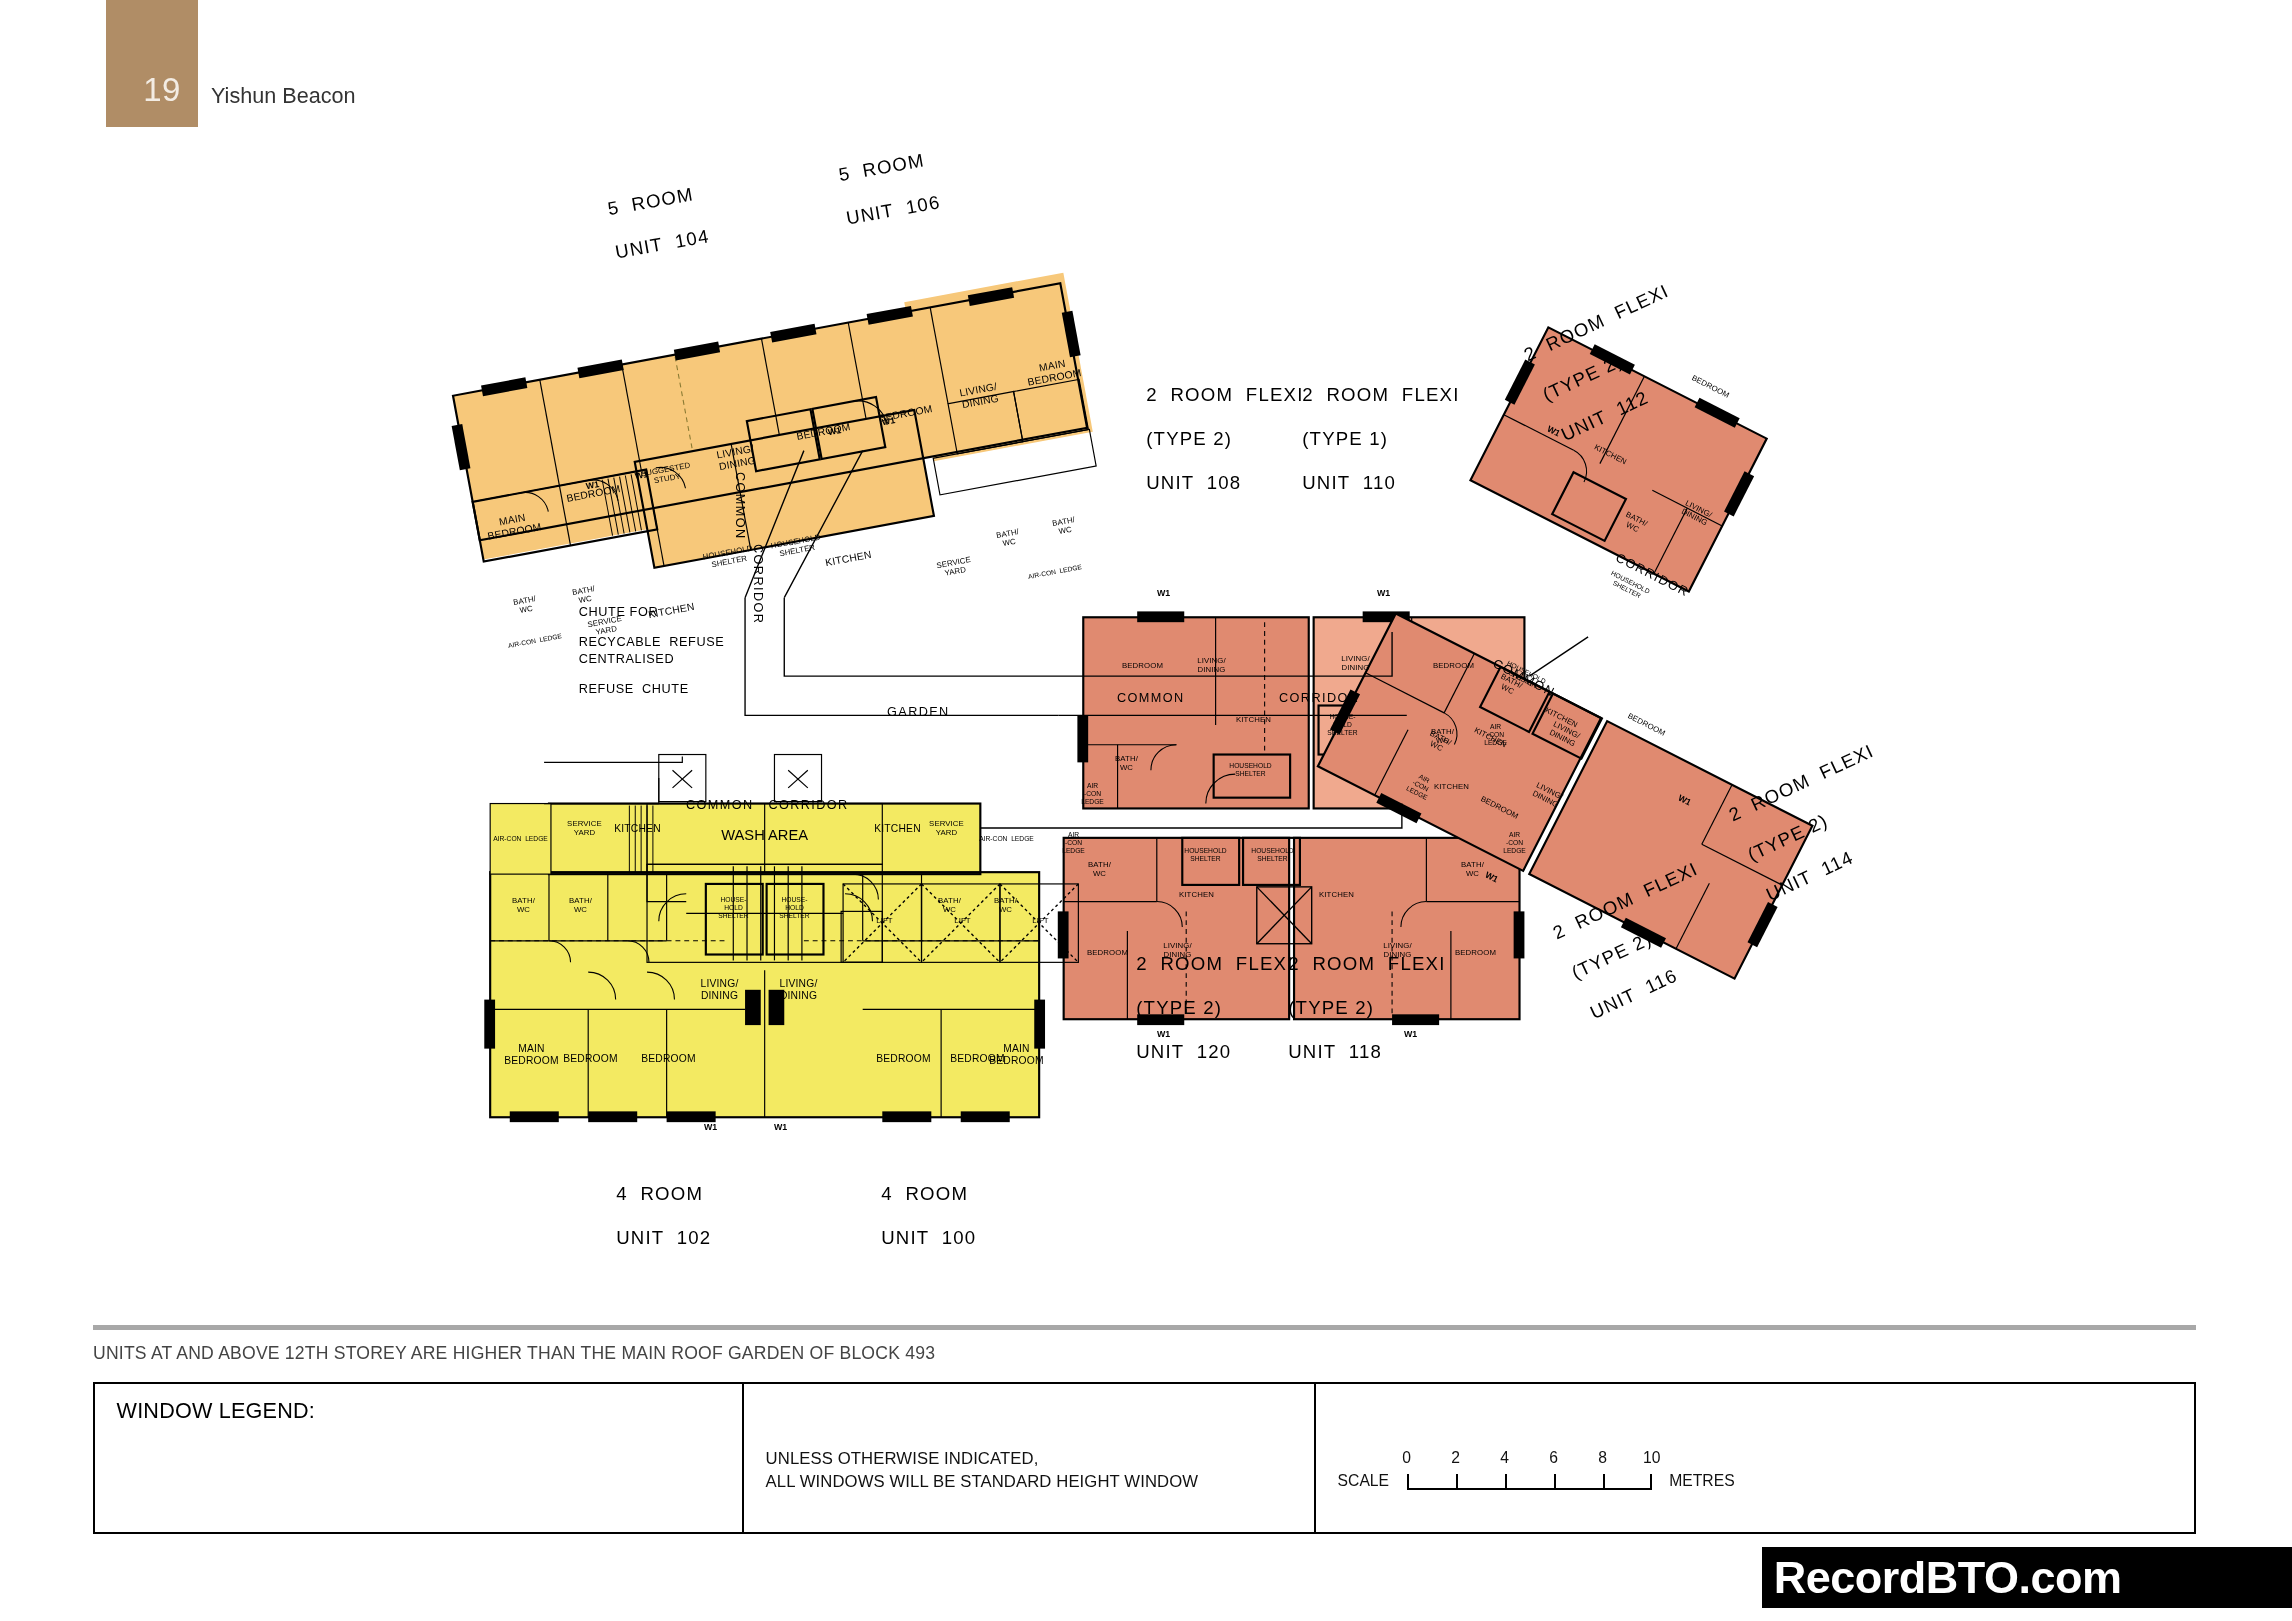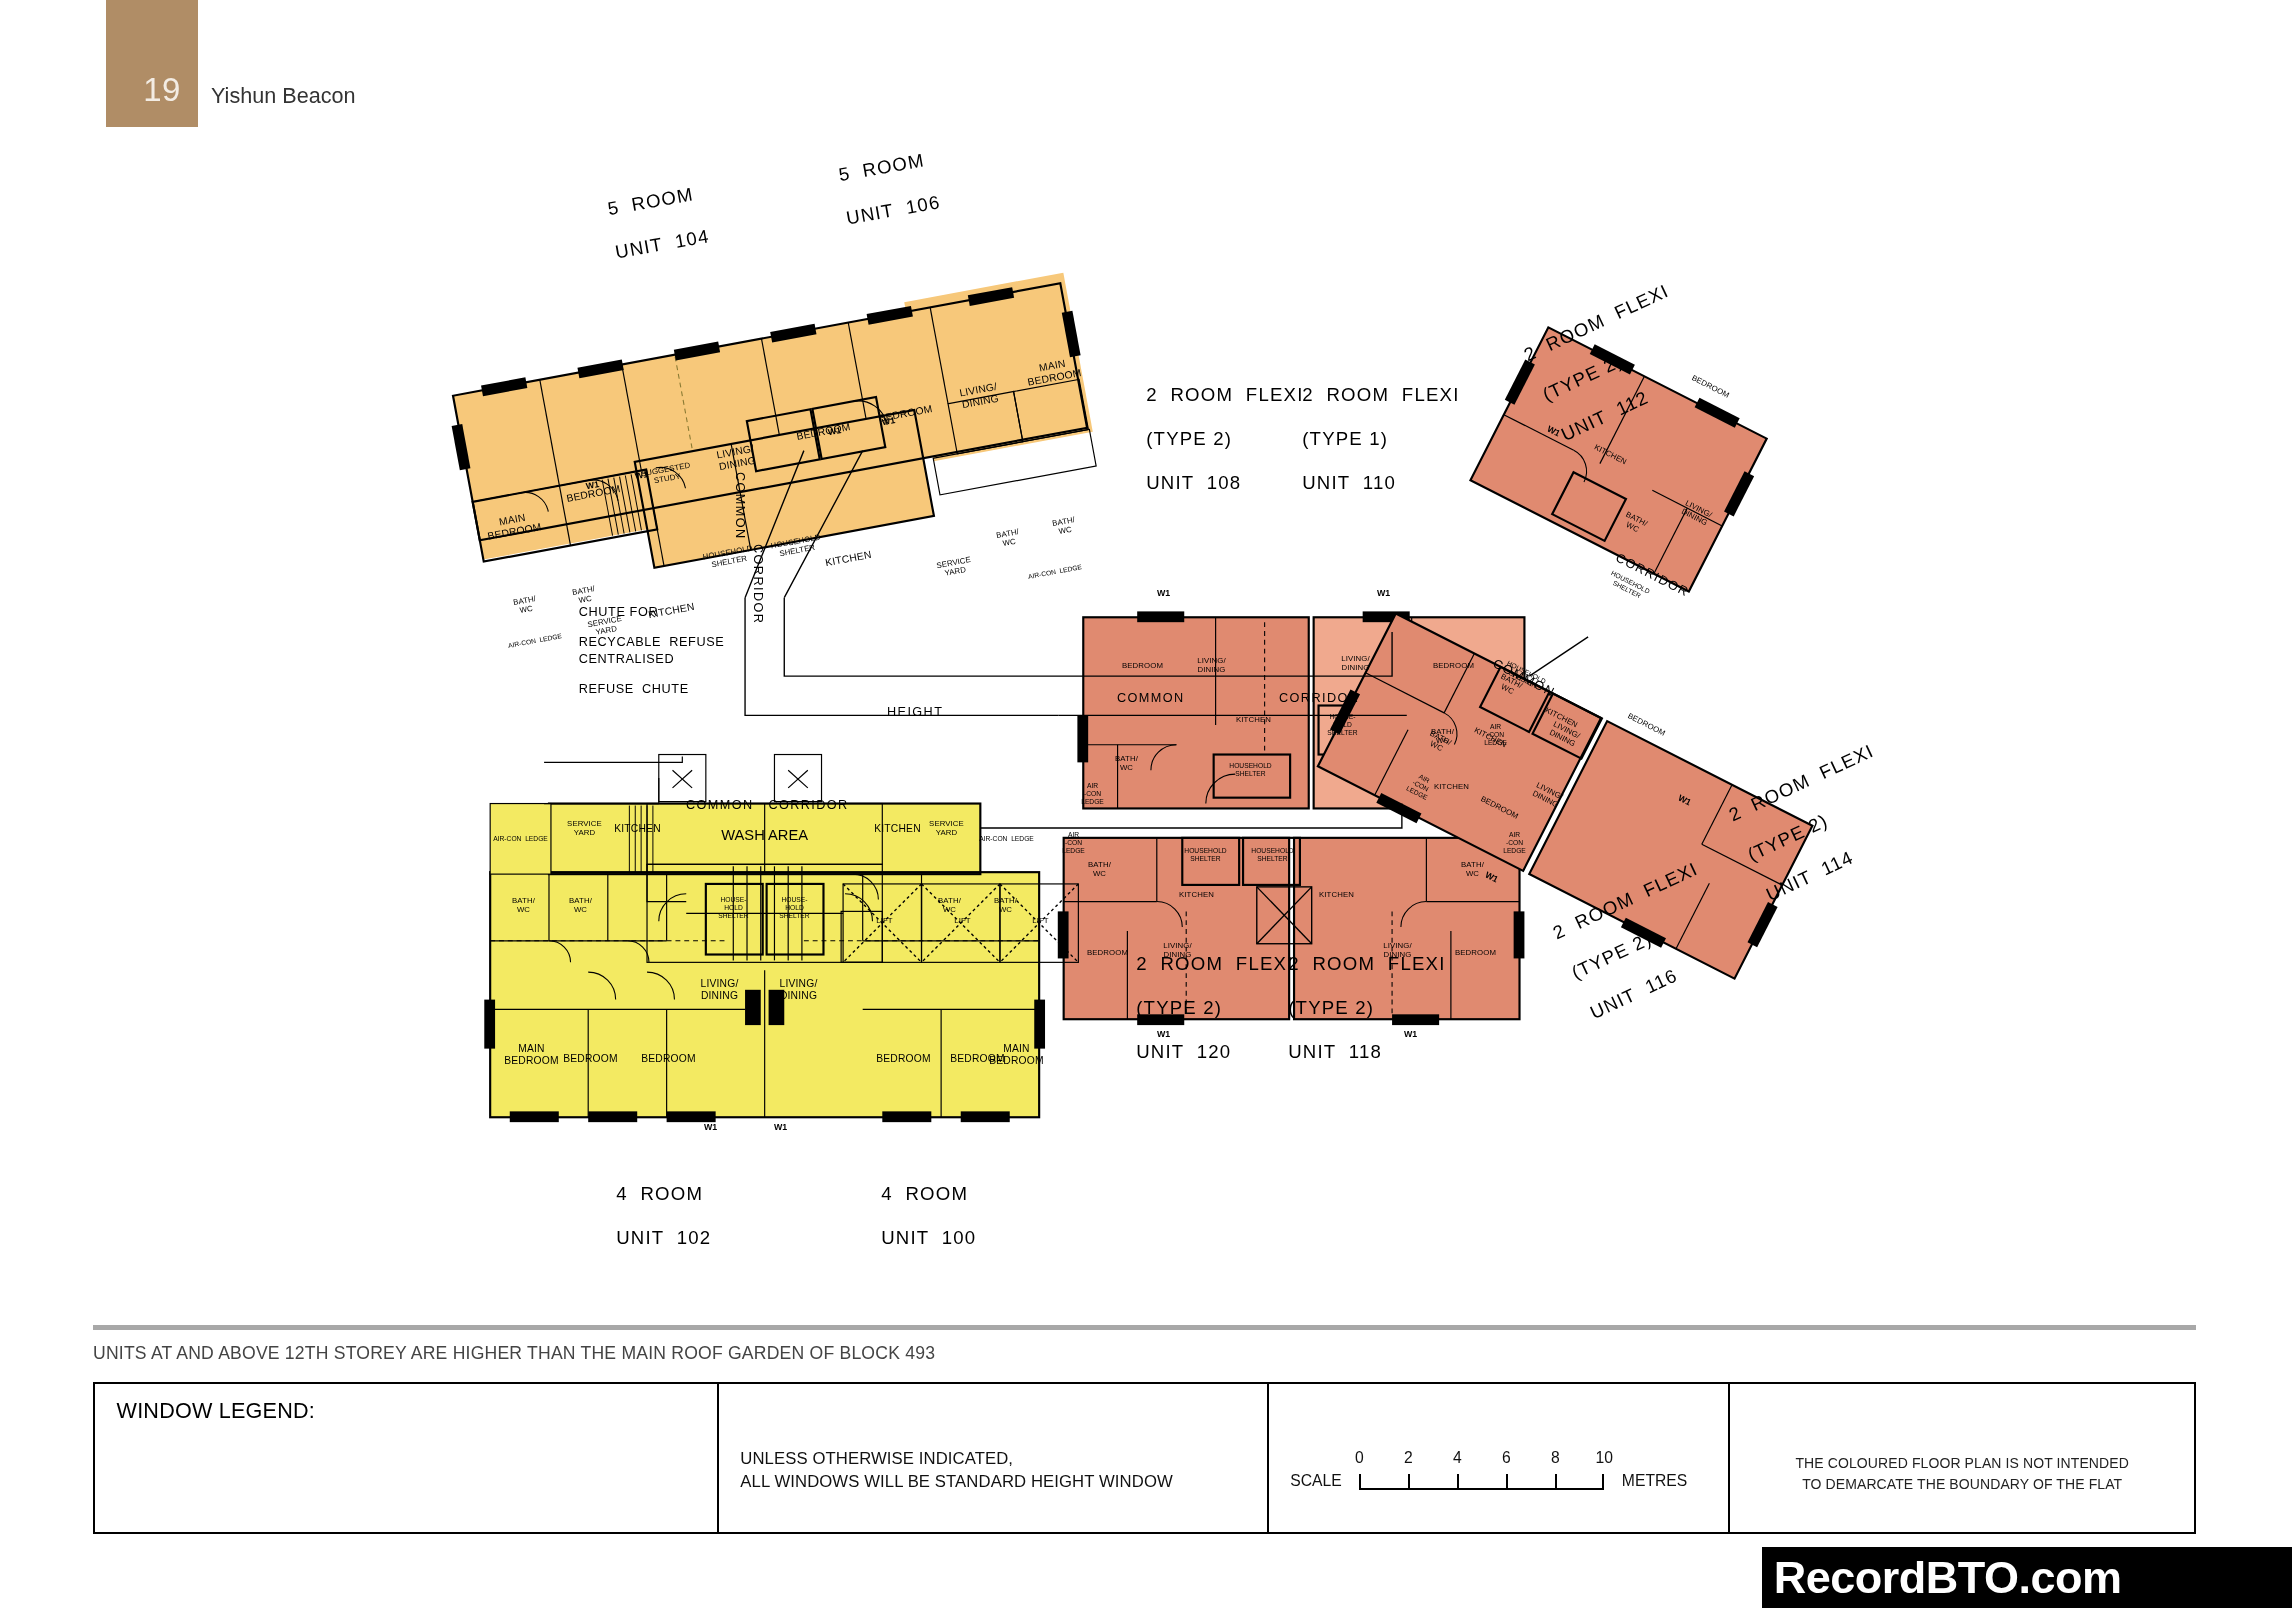--- a/index.html
+++ b/index.html
@@ -467,21 +467,21 @@
     </div>
 
     <div class="lbl annot" style="left:554px; top:463px;">
       <span>CHUTE FOR</span><br>
       <span>RECYCABLE  REFUSE</span>
     </div>
     <div class="lbl annot" style="left:554px; top:510px;">
       <span>CENTRALISED</span><br>
       <span>REFUSE  CHUTE</span>
     </div>
-    <div class="lbl corr" style="left:887px; top:578px;">HEIGHT</div>
+    <div class="lbl corr" style="left:887px; top:578px;">GARDEN</div>
     <div class="lbl corr" style="left:686px; top:671px;">COMMON   CORRIDOR</div>
     <div class="lbl corr" style="left:765px; top:417px; transform:rotate(90deg); transform-origin:left top;">CORRIDOR</div>
     <div class="lbl corr" style="left:747px; top:345px; transform:rotate(90deg); transform-origin:left top;">COMMON</div>
     <div class="lbl corr" style="left:1117px; top:564px;">COMMON</div>
     <div class="lbl corr" style="left:1279px; top:564px;">CORRIDOR</div>
     <div class="lbl corr" style="left:1612px; top:441px; transform:rotate(27deg);">CORRIDOR</div>
     <div class="lbl corr" style="left:1490px; top:544px; transform:rotate(27deg);">COMMON</div>
 
     <div class="lbl room-sm" style="left:859px; top:789px; width:51px;">LIFT</div>
     <div class="lbl room-sm" style="left:937px; top:789px; width:51px;">LIFT</div>
@@ -621,24 +621,18 @@
               <i style="left:98px;"></i>
             <i style="left:147px;"></i>
               <i style="left:196px;"></i>
               <i style="left:243px;"></i>
           </div>
         </div>
         <span class="scale-metres">METRES</span>
       </div>
     </div>
 
-    <div class="cell cell-d">
-      <div class="disclaimer">
-        <span>THE COLOURED FLOOR PLAN IS NOT INTENDED</span><br>
-        <span>TO DEMARCATE THE BOUNDARY OF THE FLAT</span>
-      </div>
-    </div>
   </div>
 
   <div id="watermark">RecordBTO.com</div>
 
 </div>
 
 
 </body></html>

